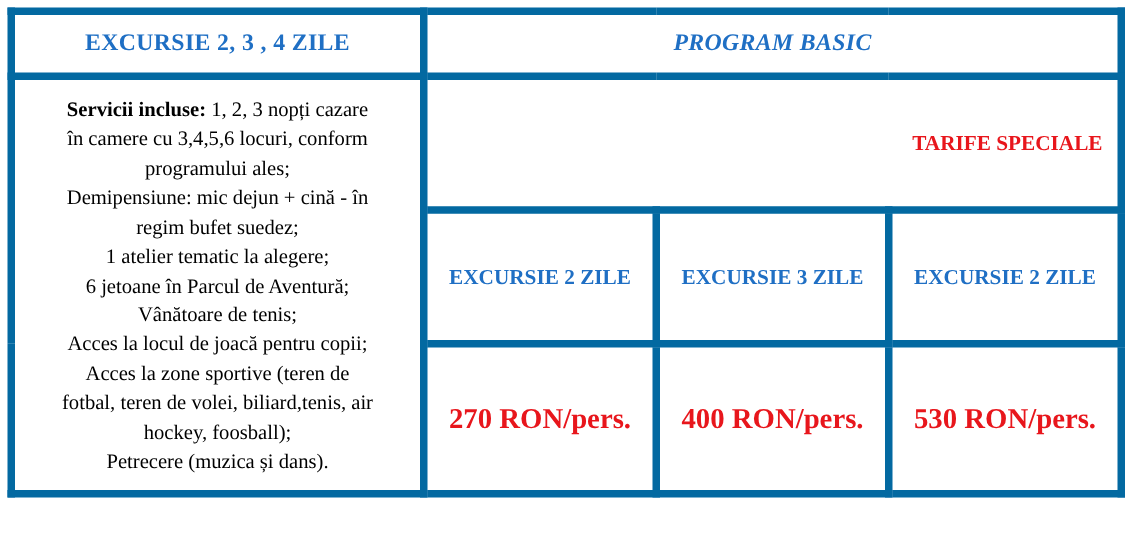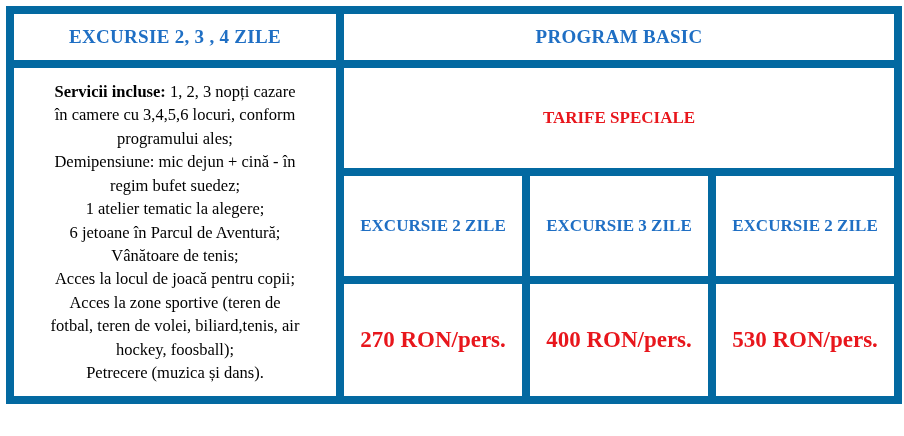--- a/index.html
+++ b/index.html
@@ -20,21 +20,21 @@
     box-sizing: border-box;
   }
   table.pricing {
     border-collapse: collapse;
     table-layout: fixed;
     width: 890px;
     margin: 6px 0 0 6px;
     border: 2px solid #000000;
   }
   table.pricing td {
-    border: 8px solid #0369a1;
+    border: 6px solid #0369a1;
     vertical-align: middle;
     padding: 12px;
   }
   .col-services { width: 330px; }
   .col-price { width: 186px; }
 
   .hdr-left {
     text-align: center;
     color: #1f6fc4;
     font-weight: bold;
@@ -42,23 +42,24 @@
     letter-spacing: 0.3px;
     padding: 9px 4px 9px 4px;
   }
   .hdr-right {
     text-align: center;
     color: #1f6fc4;
     font-weight: bold;
     font-size: 19px;
     letter-spacing: 0.3px;
     padding: 9px 4px 9px 4px;
+    font-style: italic;
   }
   .tarife {
-    text-align: center;
+    text-align: right;
     color: #e8161c;
     font-weight: bold;
     font-size: 17px;
     padding: 6px 4px 6px 4px;
   }
   .subhdr {
     text-align: center;
     color: #1f6fc4;
     font-weight: bold;
     font-size: 17px;

